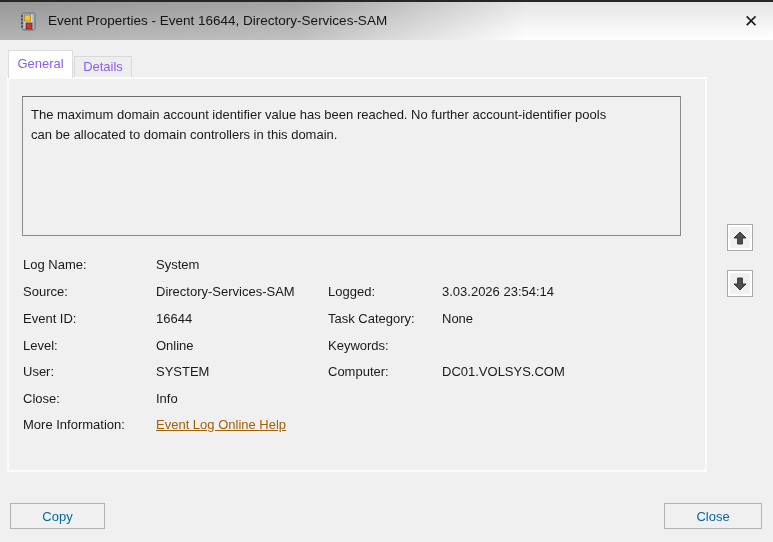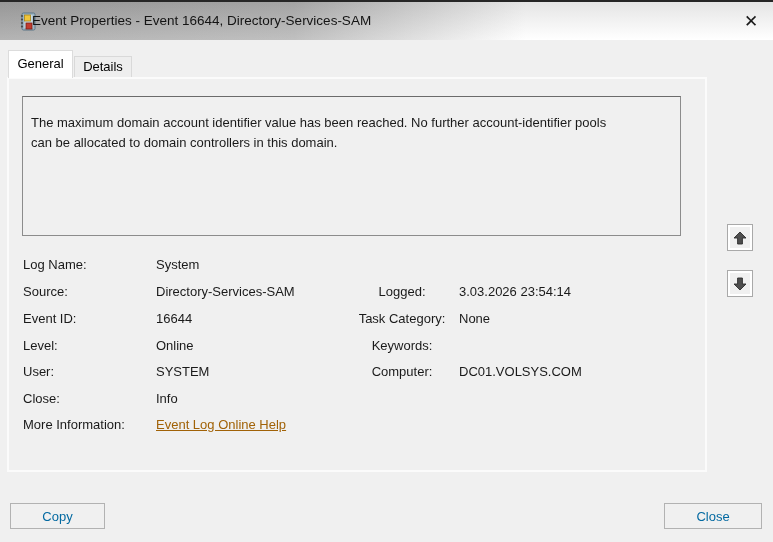--- a/index.html
+++ b/index.html
@@ -14,34 +14,34 @@
   
   .titlebar{
     position:absolute;left:0;top:0;width:773px;height:40px;
     border-top:2px solid #262626;box-sizing:border-box;
     background:
       linear-gradient(180deg, rgba(0,0,0,0.10) 0%, rgba(255,255,255,0.14) 100%),
       linear-gradient(90deg, #a8a8a8 0%, #b6b6b6 38%, #ffffff 68%);
   }
   .app-icon{position:absolute;left:19px;top:10px;width:18px;height:19px;display:block;}
   .title{
-    position:absolute;left:32px;top:0;height:38px;line-height:38px;
+    position:absolute;left:48px;top:0;height:38px;line-height:38px;
     font-size:13.5px;color:#141414;white-space:nowrap;text-align:center;
   }
   .close-x{
     position:absolute;right:6px;top:4px;width:32px;height:30px;
     background:transparent;border:none;padding:0;cursor:pointer;
     font-size:17px;font-weight:300;color:#1a1a1a;
     font-family:"DejaVu Sans",sans-serif;line-height:30px;text-align:center;
   }
 
   
   .tab{
     position:absolute;box-sizing:border-box;text-align:center;
-    font-size:13px;color:#000000;cursor:pointer;z-index:3;
+    font-size:13px;color:#8b5cf6;cursor:pointer;z-index:3;
   }
   .tab-general{
     left:8px;top:50px;width:65px;height:28px;line-height:26px;
     background:#ffffff;border:1px solid #dcdcdc;border-bottom:none;
   }
   .tab-details{
     left:74px;top:56px;width:58px;height:21px;line-height:20px;
     background:#eeeeee;border:1px solid #d9d9d9;border-bottom:none;
   }
 
@@ -49,30 +49,30 @@
   .panel{
     position:absolute;left:7px;top:77px;width:700px;height:395px;
     box-sizing:border-box;border:2px solid #fbfbfb;background:#f0f0f0;z-index:1;
   }
 
   
   .msgbox{
     position:absolute;left:22px;top:96px;width:659px;height:140px;
     box-sizing:border-box;background:#f0f0f0;
     border:1px solid #8c8c8c;border-top-color:#6b6b6b;
-    padding:16px 8px;overflow:hidden;z-index:2;
+    padding:8px 8px;overflow:hidden;z-index:2;
   }
   .msg{margin:0;font-size:13px;line-height:20px;color:#1a1a1a;max-width:580px;}
 
   
   .frow{position:absolute;height:18px;white-space:nowrap;z-index:2;font-size:13px;color:#1a1a1a;}
   .frow .lbl{display:inline-block;vertical-align:top;}
   .frow.left{left:23px;}
   .frow.left .lbl{width:133px;}
-  .frow.right{left:345px;text-align:center;}
+  .frow.right{left:328px;}
   .frow.right .lbl{width:114px;}
   .frow .val{display:inline-block;vertical-align:top;}
   a.help-link{color:#a16207;text-decoration:underline;cursor:pointer;}
 
   
   .navbtn{
     position:absolute;left:727px;width:26px;height:27px;box-sizing:border-box;
     background:#f0f0f0;border:1px solid #a9a9a9;box-shadow:inset 0 0 0 2px #ffffff;
     padding:0;cursor:pointer;display:flex;align-items:center;justify-content:center;
   }

